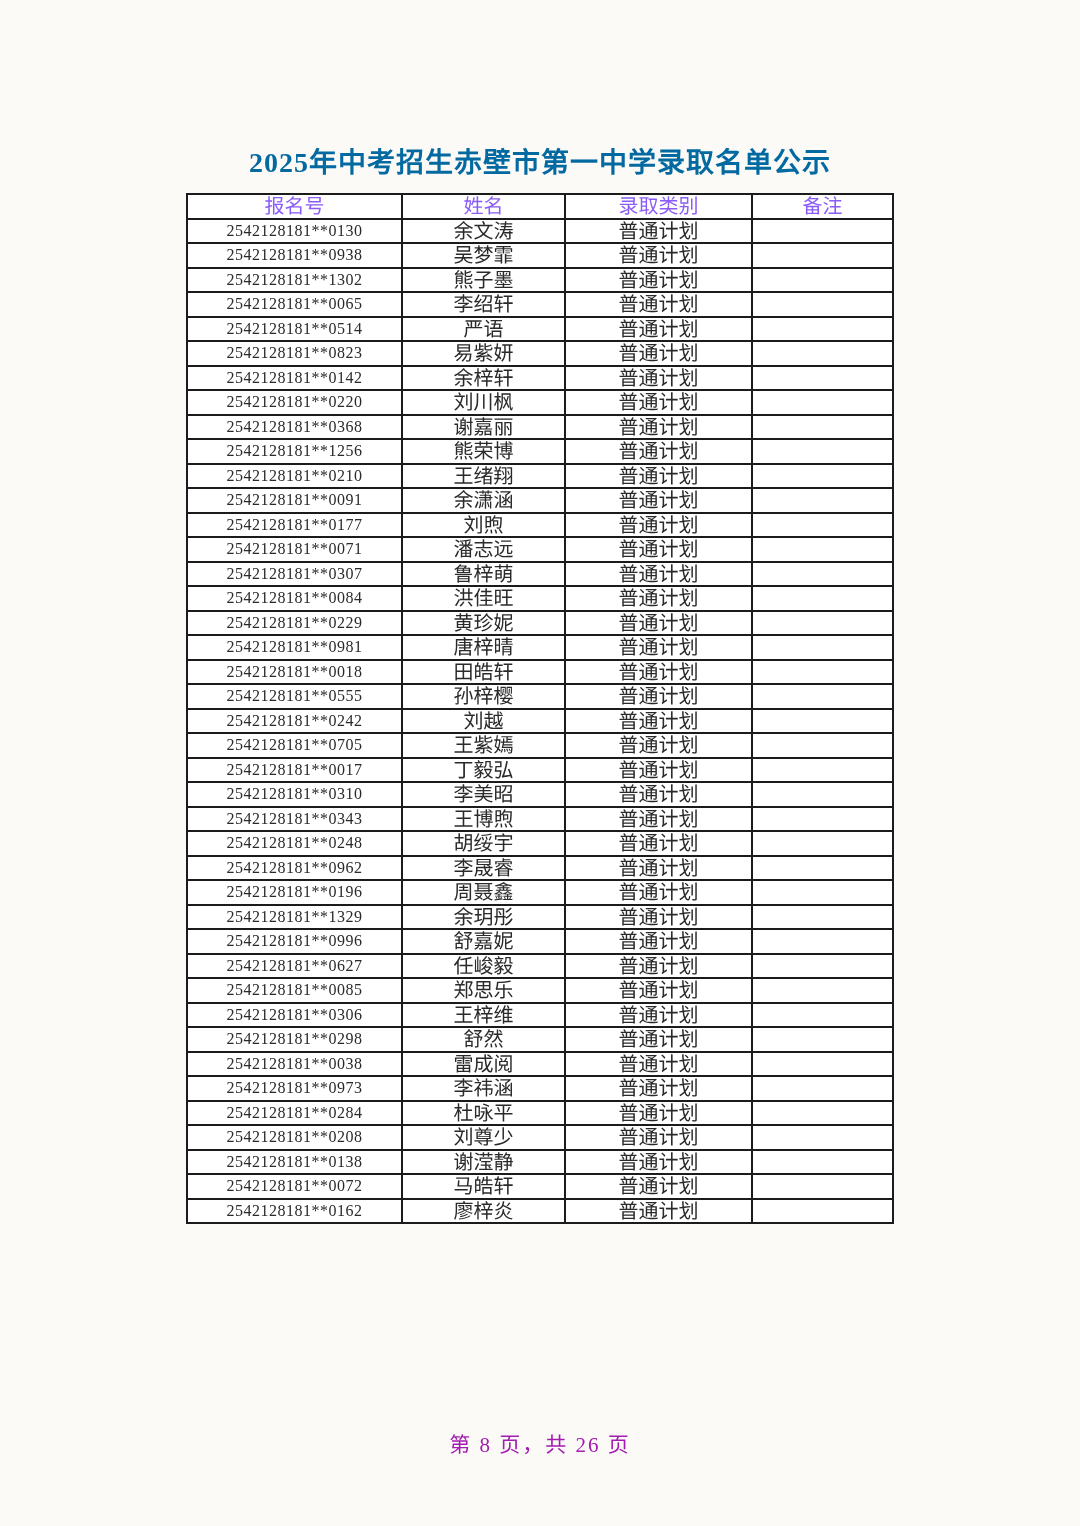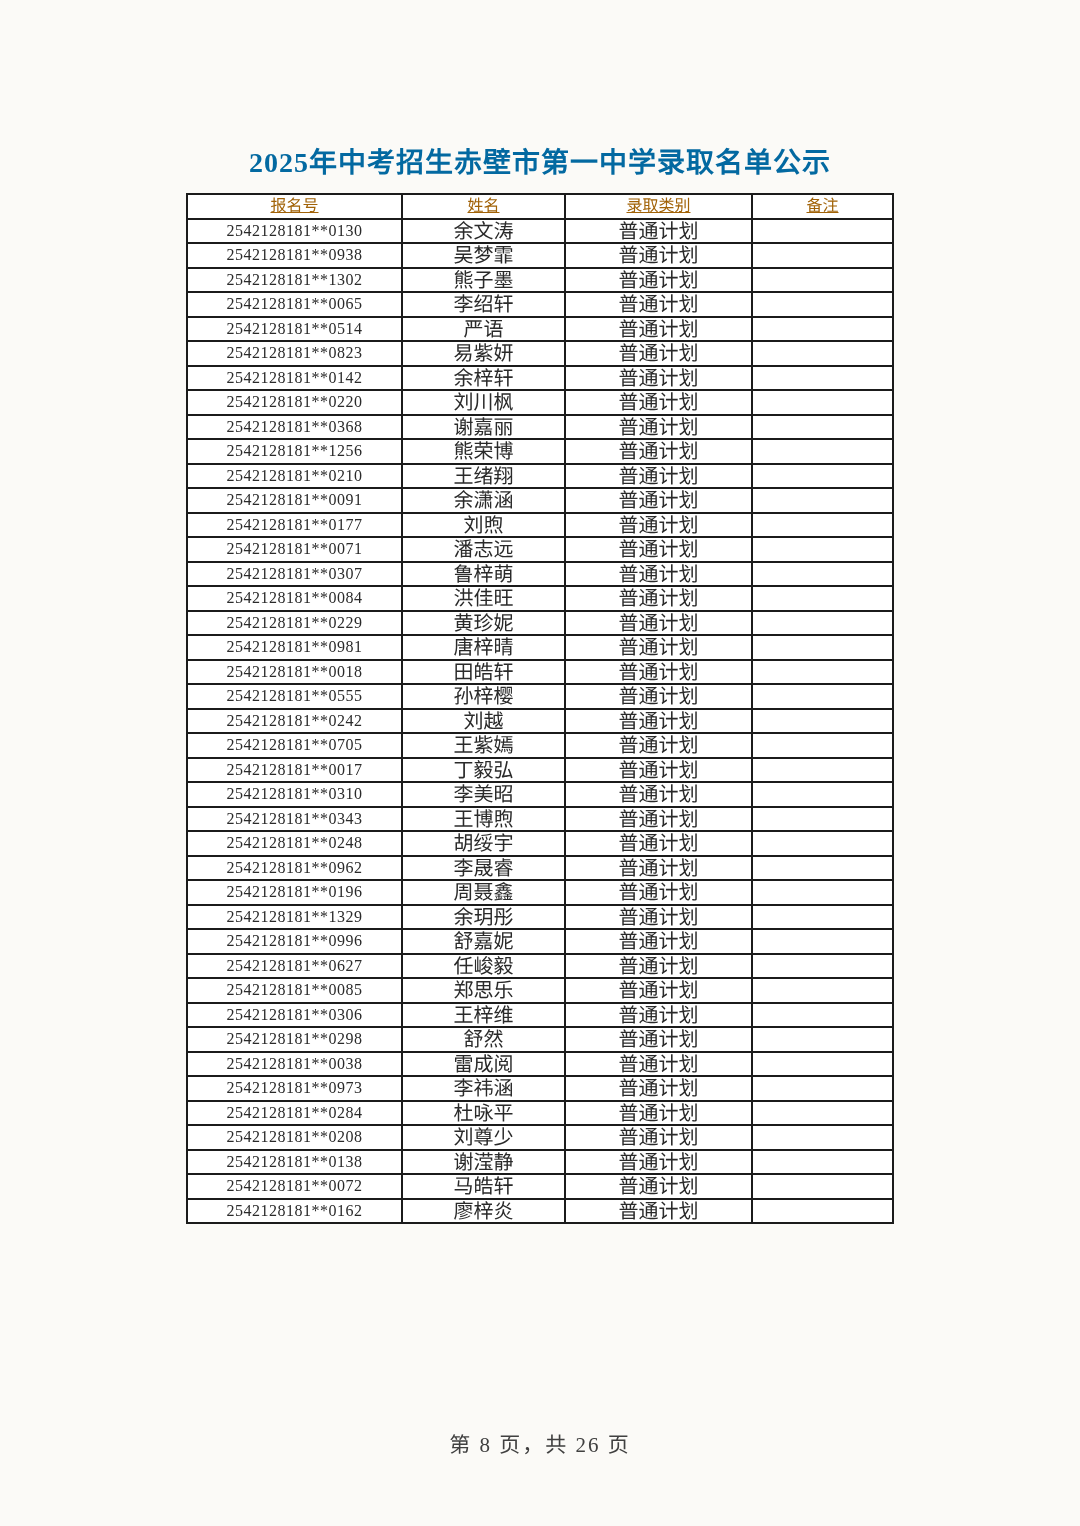--- a/index.html
+++ b/index.html
@@ -47,37 +47,36 @@
     text-align: center;
     vertical-align: middle;
     font-size: 20px;
     font-weight: normal;
     line-height: 1;
     white-space: nowrap;
     overflow: hidden;
     color: #2a2a2a;
   }
   .admission-table th {
-    font-size: 16px;
-    color: #a16207;
-    text-decoration: underline;
+    font-size: 20px;
+    color: #8b5cf6;
   }
   .admission-table td.cell-id {
     font-family: "Liberation Serif", "DejaVu Serif", serif;
     font-size: 16px;
     letter-spacing: 0.5px;
   }
   .page-footer {
     position: absolute;
     top: 1428px;
     left: 0;
     width: 1080px;
     text-align: center;
     font-size: 21px;
-    color: #404040;
+    color: #a21caf;
     letter-spacing: 2px;
   }
 </style>
 </head>
 <body>
 
 <div class="page-title">2025年中考招生赤壁市第一中学录取名单公示</div>
 
 <table class="admission-table">
   <colgroup>

